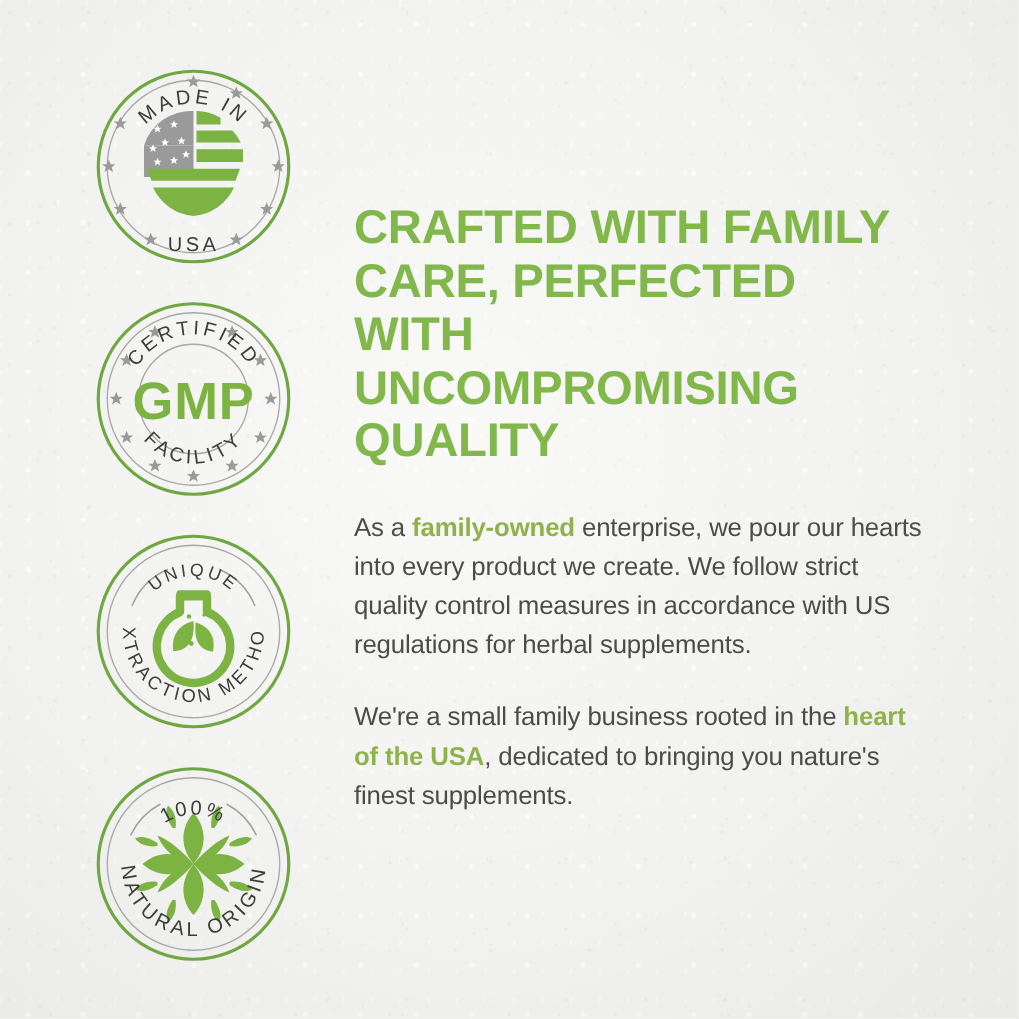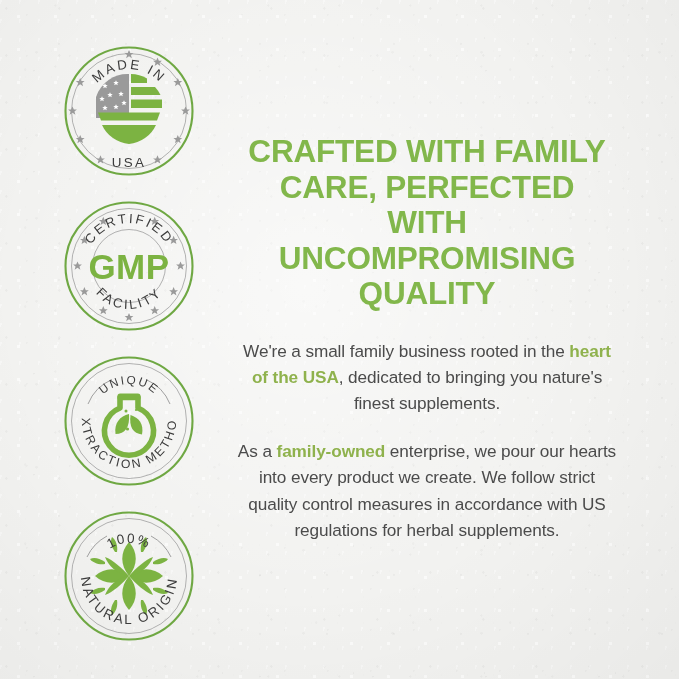--- a/index.html
+++ b/index.html
@@ -74,21 +74,20 @@
     margin-bottom: 17px;
   }
   .badge svg { display: block; width: 138px; height: 138px; }
 
   
   #copy {
     position: absolute;
     left: 236px;
     top: 134px;
     width: 382px;
-    text-align: center;
   }
   #headline {
     color: #82b74b;
     font-family: "Liberation Sans", sans-serif;
     font-weight: bold;
     font-size: 31.5px;
     line-height: 35.5px;
     letter-spacing: -0.2px;
     margin: 0 0 26px 0;
     text-transform: uppercase;
@@ -326,18 +325,18 @@
           <textPath href="#arcBot4" startOffset="50%" text-anchor="middle">NATURAL ORIGIN</textPath>
         </text>
       </svg>
     </div>
 
   </div>
 
   <div id="copy">
     <h1 id="headline">CRAFTED WITH FAMILY CARE, PERFECTED WITH UNCOMPROMISING QUALITY</h1>
 
+    <p class="para"><span>As a </span><span class="accent">family-owned</span><span> enterprise, we pour our hearts into every product we create. We follow strict quality control measures in accordance with US regulations for herbal supplements.</span></p>
+
     <p class="para"><span>We're a small family business rooted in the </span><span class="accent">heart of the USA</span><span>, dedicated to bringing you nature's finest supplements.</span></p>
-
-    <p class="para"><span>As a </span><span class="accent">family-owned</span><span> enterprise, we pour our hearts into every product we create. We follow strict quality control measures in accordance with US regulations for herbal supplements.</span></p>
   </div>
 
 </div>
 
 </body></html>

